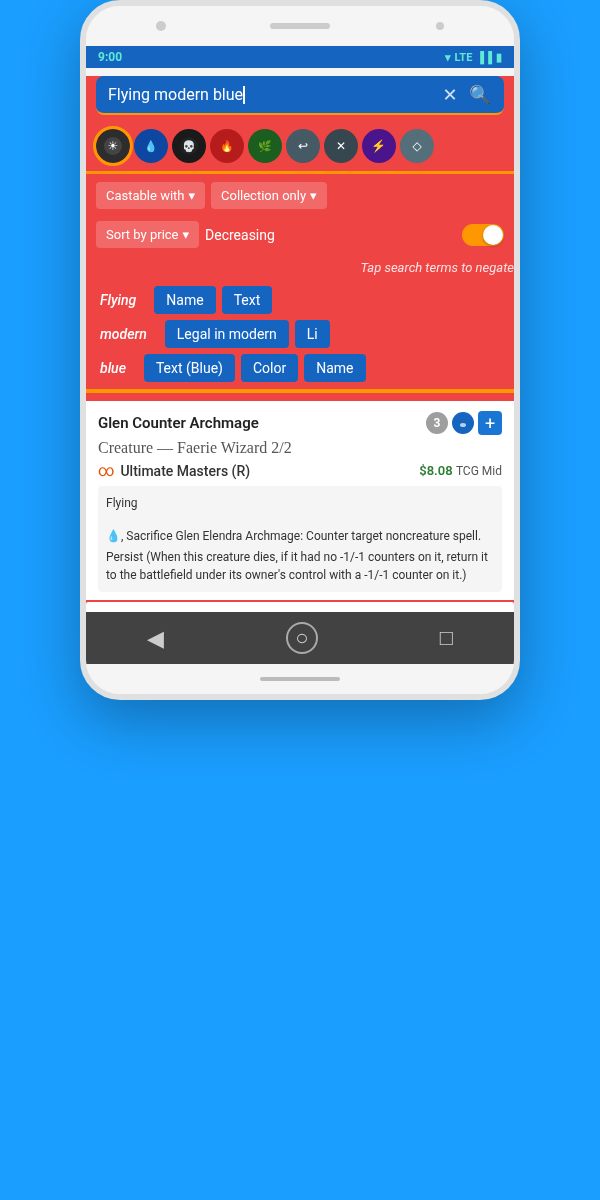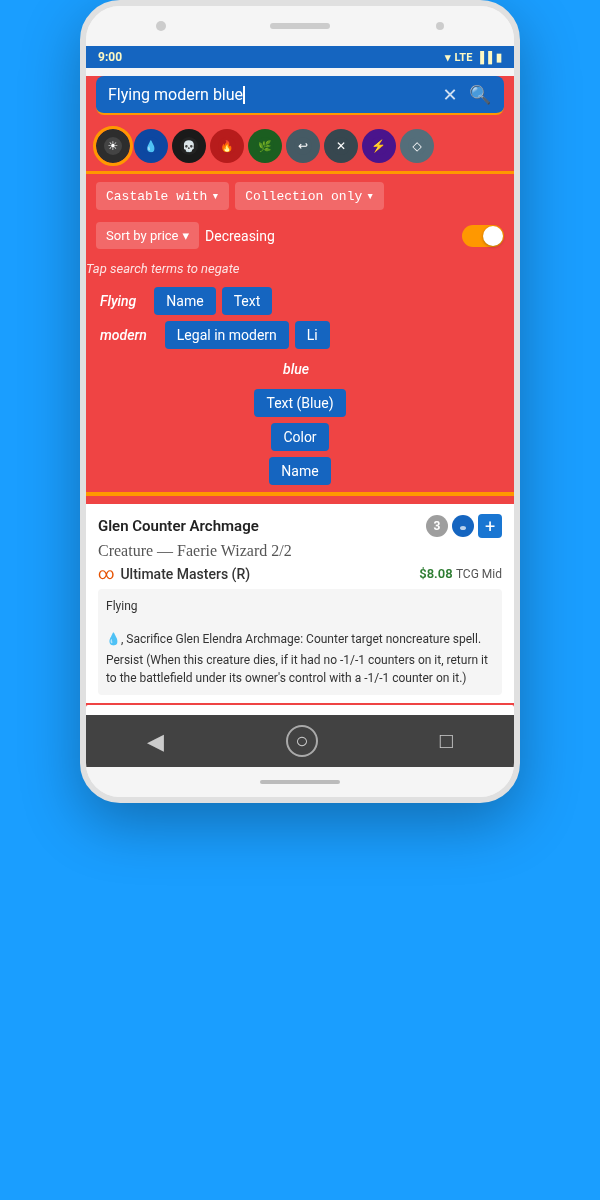--- a/index.html
+++ b/index.html
@@ -73,21 +73,21 @@
       border-radius: 50%;
       position: absolute;
       right: 70px;
       top: 50%;
       transform: translateY(-50%);
     }
 
     
     .status-bar {
       background: #1565c0;
-      color: #fef9c3;
+      color: #5eead4;
       font-size: 12px;
       font-weight: bold;
       padding: 4px 12px;
       display: flex;
       justify-content: space-between;
       align-items: center;
     }
     .status-bar-right {
       display: flex;
       align-items: center;
@@ -160,21 +160,20 @@
     .sym-selected {
       outline: 3px solid #ff9800;
     }
 
     
     .filter-row {
       display: flex;
       align-items: center;
       padding: 8px 10px;
       gap: 6px;
-      font-family: Liberation Mono, monospace;
     }
     .filter-btn {
       background: rgba(255,255,255,0.2);
       color: white;
       border-radius: 4px;
       padding: 6px 10px;
       font-size: 13px;
       display: flex;
       align-items: center;
       gap: 4px;
@@ -218,21 +217,21 @@
       background: white;
       border-radius: 50%;
       position: absolute;
       right: 1px;
       top: 1px;
       box-shadow: 0 1px 3px rgba(0,0,0,0.3);
     }
 
     
     .tap-hint {
-      text-align: left;
+      text-align: right;
       color: rgba(255,255,255,0.85);
       font-size: 13px;
       font-style: italic;
       padding: 4px 0 8px;
     }
 
     
     .tag-row {
       display: flex;
       align-items: center;
@@ -499,21 +498,21 @@
           <span class="tag tag-blue">Name</span>
           <span class="tag tag-blue">Text</span>
         </div>
 
         <div class="tag-row">
           <span class="tag tag-keyword">modern</span>
           <span class="tag tag-blue">Legal in modern</span>
           <span class="tag tag-blue">Li</span>
         </div>
 
-        <div class="tag-row" style="margin-bottom:4px;flex-direction:column;">
+        <div class="tag-row" style="margin-bottom:4px;">
           <span class="tag tag-keyword">blue</span>
           <span class="tag tag-blue">Text (Blue)</span>
           <span class="tag tag-blue">Color</span>
           <span class="tag tag-blue">Name</span>
         </div>
 
         <div style="height:4px;background:#ff9800;margin:0;"></div>
 
         <div class="card-result">
           <div class="card-header">

